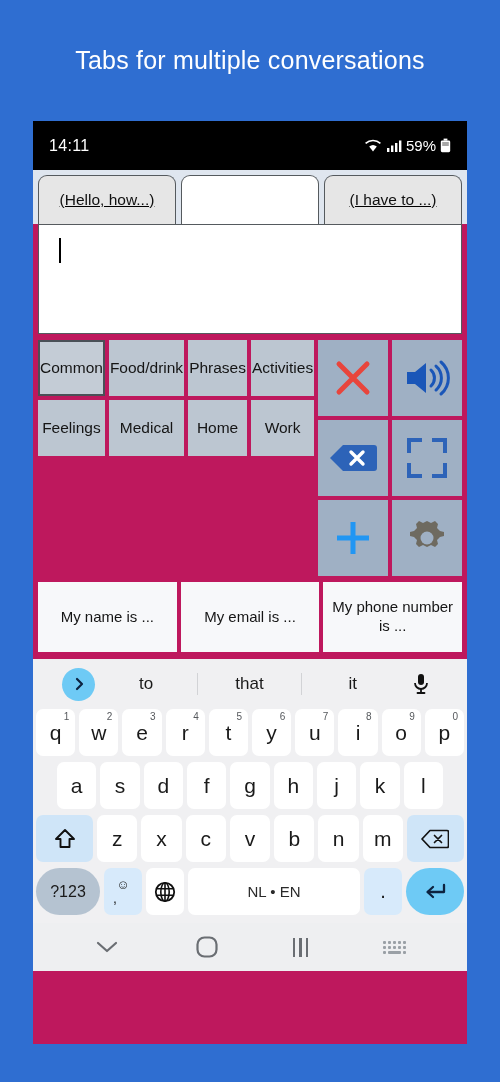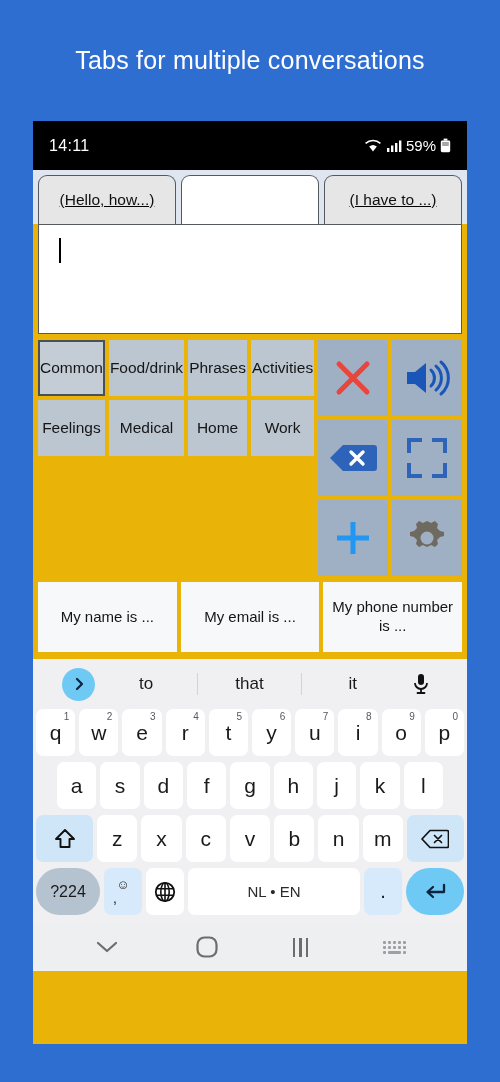--- a/index.html
+++ b/index.html
@@ -17,21 +17,21 @@
     font-weight: 500;
     letter-spacing: .2px;
     padding-top: 46px;
   }
 
   
   .phone {
     position: absolute;
     left: 33px; top: 121px;
     width: 434px; height: 923px;
-    background: #eab308;
+    background: #be185d;
     overflow: hidden;
   }
 
   
   .statusbar {
     height: 49px;
     background: #000;
     color: #fff;
     display: flex;
     align-items: center;
@@ -503,21 +503,21 @@
       <div class="key special wide">
         <svg width="28" height="20" viewBox="0 0 28 20">
           <path d="M9 1.5 H26 A1.5 1.5 0 0 1 27.5 3 V17 A1.5 1.5 0 0 1 26 18.5 H9 L1 10 Z" stroke="#111" stroke-width="1.7" fill="none" stroke-linejoin="round"></path>
           <path d="M13.5 6.5 L20.5 13.5 M20.5 6.5 L13.5 13.5" stroke="#111" stroke-width="1.7" stroke-linecap="round"></path>
         </svg>
       </div>
     </div>
 
     <div class="krow r4">
       <div class="key sym">
-          <span>?224</span>
+          <span>?123</span>
         </div>
       <div class="key emoji">
         <span class="em-top">☺</span>
         <span class="em-bot">,</span>
       </div>
       <div class="key globe">
         <svg width="22" height="22" viewBox="0 0 22 22">
           <circle cx="11" cy="11" r="9.2" stroke="#111" stroke-width="1.8" fill="none"></circle>
           <ellipse cx="11" cy="11" rx="4.2" ry="9.2" stroke="#111" stroke-width="1.6" fill="none"></ellipse>
           <path d="M2 7.8 H20 M2 14.2 H20 M11 1.8 V20.2" stroke="#111" stroke-width="1.6"></path>

